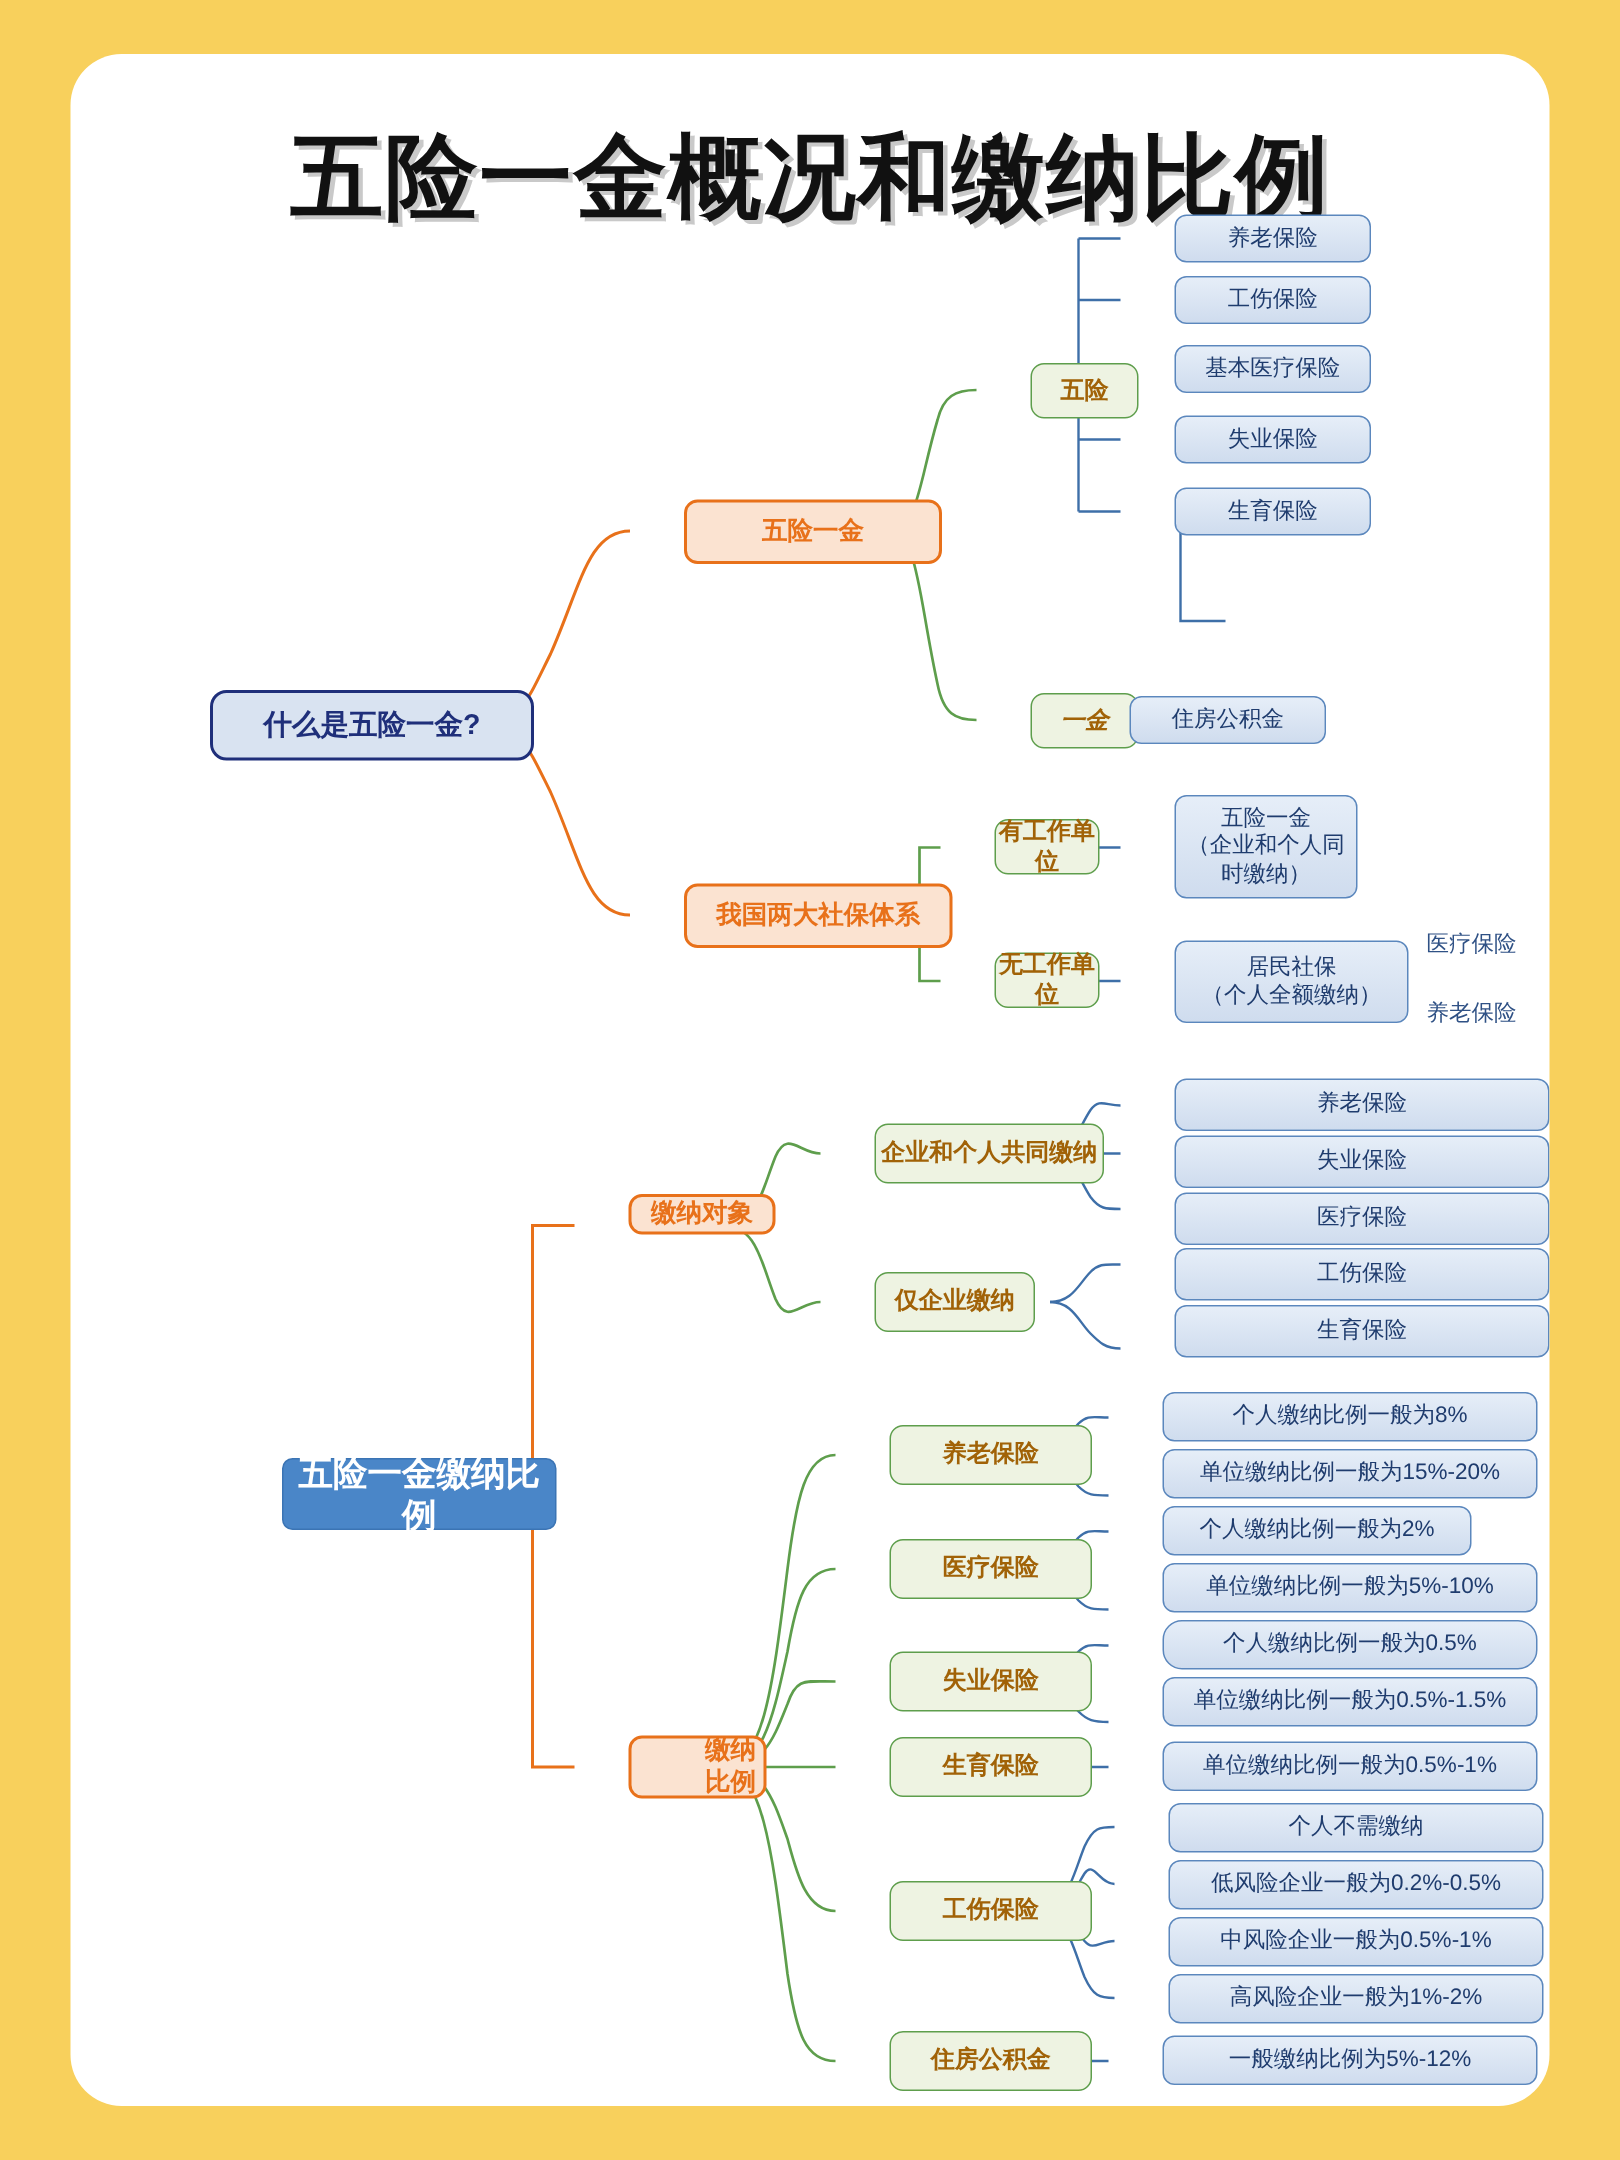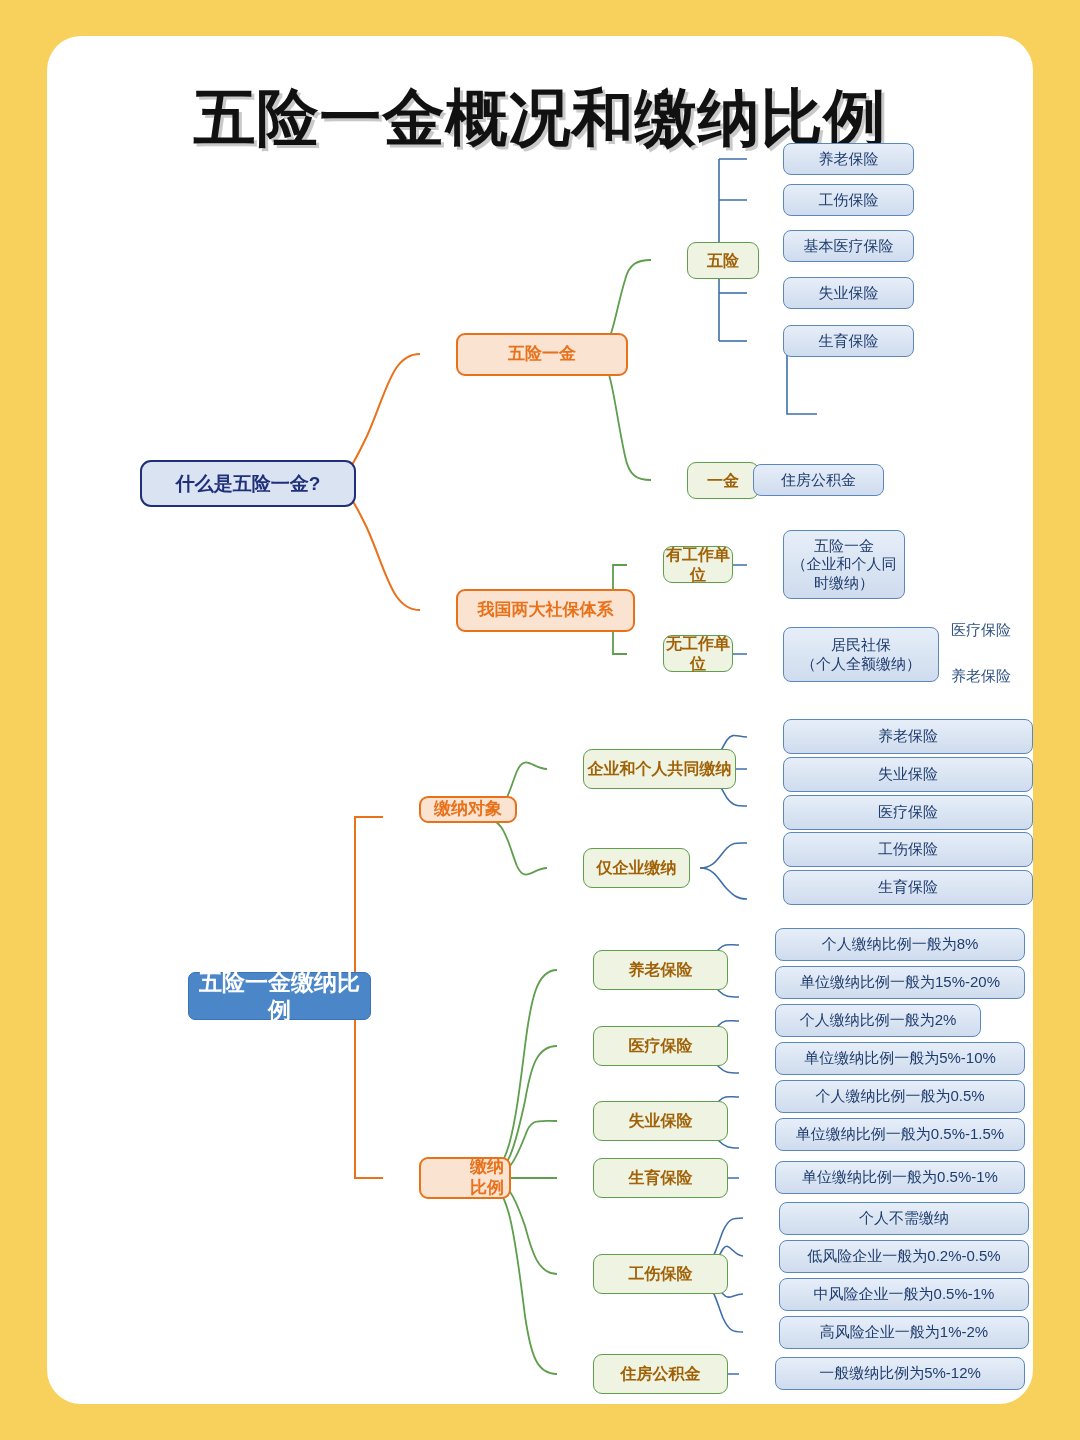--- a/index.html
+++ b/index.html
@@ -207,21 +207,21 @@
     </svg>
 
     <div class="node n-root" style="left:57px; top:424px; width:216px; height:47px;">什么是五险一金?</div>
 
     <div class="node n-orange" style="left:373px; top:297px; width:172px; height:43px;">五险一金</div>
 
     <div class="node n-orange" style="left:373px; top:553px; width:179px; height:43px;">我国两大社保体系</div>
 
     <div class="node n-green" style="left:604px; top:206px; width:72px; height:37px;">五险</div>
 
-    <div class="node n-green" style="left:604px; top:426px; width:72px; height:37px;">一金</div>
+    <div class="node n-green" style="left:604px; top:426px; width:72px; height:37px;font-style:italic;">一金</div>
 
     <div class="node n-blue" style="left:700px; top:107px; width:131px; height:32px;">养老保险</div>
     <div class="node n-blue" style="left:700px; top:148px; width:131px; height:32px;">工伤保险</div>
     <div class="node n-blue" style="left:700px; top:194px; width:131px; height:32px;">基本医疗保险</div>
     <div class="node n-blue" style="left:700px; top:241px; width:131px; height:32px;">失业保险</div>
     <div class="node n-blue" style="left:700px; top:289px; width:131px; height:32px;">生育保险</div>
 
 
     <div class="node n-blue" style="left:670px; top:428px; width:131px; height:32px;">住房公积金</div>
 
@@ -253,21 +253,21 @@
 
     <div class="node n-green" style="left:510px; top:914px; width:135px; height:40px;">养老保险</div>
     <div class="node n-blue" style="left:692px; top:892px; width:250px; height:33px;">个人缴纳比例一般为8%</div>
     <div class="node n-blue" style="left:692px; top:930px; width:250px; height:33px;">单位缴纳比例一般为15%-20%</div>
 
     <div class="node n-green" style="left:510px; top:990px; width:135px; height:40px;">医疗保险</div>
     <div class="node n-blue" style="left:692px; top:968px; width:206px; height:33px;">个人缴纳比例一般为2%</div>
     <div class="node n-blue" style="left:692px; top:1006px; width:250px; height:33px;">单位缴纳比例一般为5%-10%</div>
 
     <div class="node n-green" style="left:510px; top:1065px; width:135px; height:40px;">失业保险</div>
-    <div class="node n-blue" style="left:692px; top:1044px; width:250px; height:33px;">个人缴纳比例一般为0.5%</div>
+    <div class="node n-blue" style="left:692px; top:1044px; width:250px; height:33px;border-radius:13px;">个人缴纳比例一般为0.5%</div>
     <div class="node n-blue" style="left:692px; top:1082px; width:250px; height:33px;">单位缴纳比例一般为0.5%-1.5%</div>
 
     <div class="node n-green" style="left:510px; top:1122px; width:135px; height:40px;">生育保险</div>
     <div class="node n-blue" style="left:692px; top:1125px; width:250px; height:33px;">单位缴纳比例一般为0.5%-1%</div>
 
     <div class="node n-green" style="left:510px; top:1218px; width:135px; height:40px;">工伤保险</div>
     <div class="node n-blue" style="left:696px; top:1166px; width:250px; height:33px;">个人不需缴纳</div>
     <div class="node n-blue" style="left:696px; top:1204px; width:250px; height:33px;">低风险企业一般为0.2%-0.5%</div>
     <div class="node n-blue" style="left:696px; top:1242px; width:250px; height:33px;">中风险企业一般为0.5%-1%</div>
     <div class="node n-blue" style="left:696px; top:1280px; width:250px; height:33px;">高风险企业一般为1%-2%</div>

